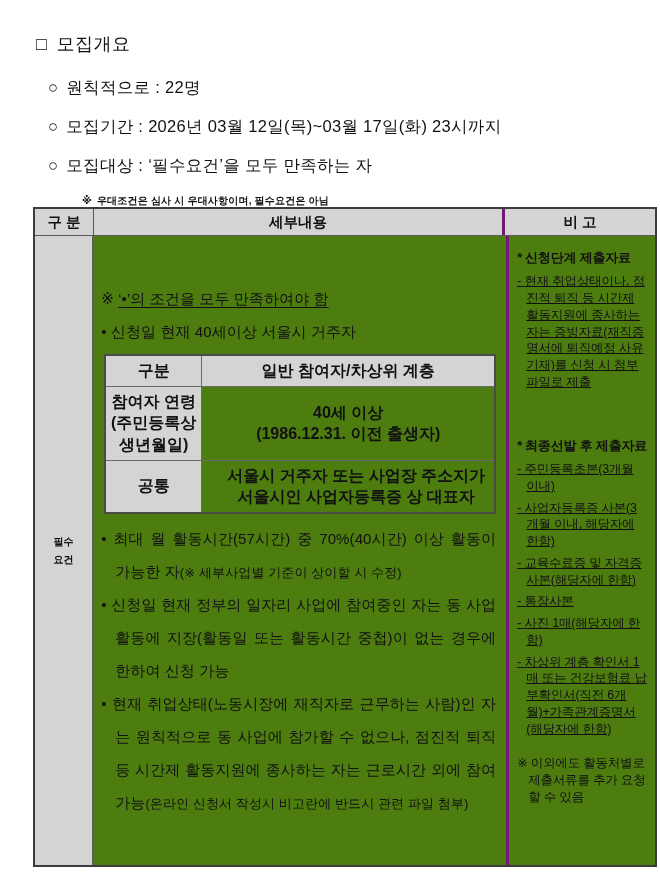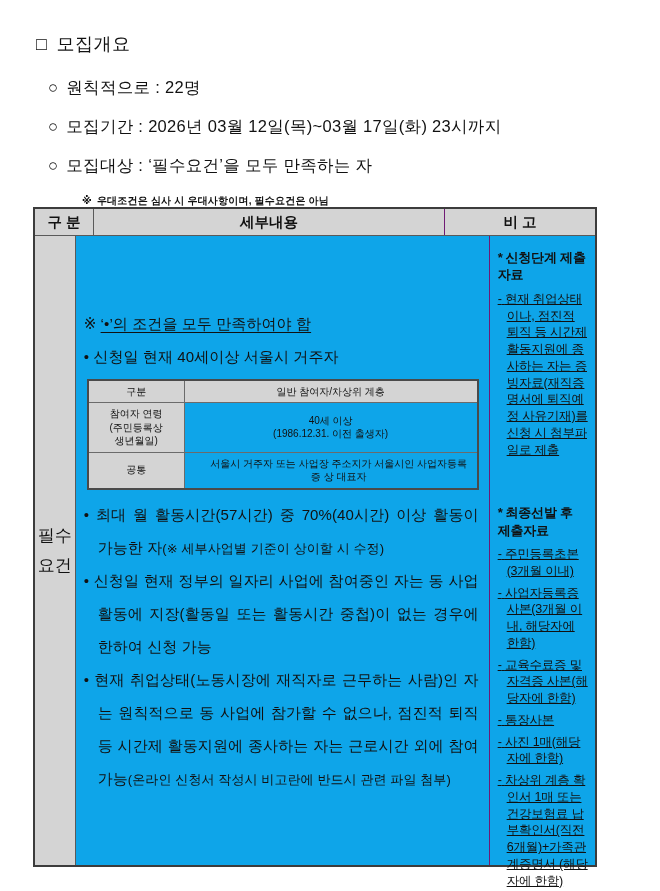--- a/index.html
+++ b/index.html
@@ -11,48 +11,48 @@
   
   .top { padding:32px 20px 0 36px; }
   .h1 { font-size:18px; letter-spacing:0.5px; margin-bottom:21px; }
   .h1 .sq { margin-right:9px; }
   .oitem { font-size:16.5px; margin:0 0 17px 12px; letter-spacing:0.3px; }
   .oitem .ring { margin-right:8px; }
   .topnote { font-size:10px; font-weight:bold; margin:1px 0 0 46px; letter-spacing:0.2px; }
   .topnote .mk { margin-right:5px; }
   
   .tbl {
-    position:absolute; left:33px; top:207px; width:564px; height:660px;
-    border:2px solid #3c3c3c; box-sizing:border-box; background:#0ea5e9;
+    position:absolute; left:33px; top:207px; width:624px; height:660px;
+    border:2px solid #3c3c3c; box-sizing:border-box; background:#4d7c0f;
   }
   .thead { display:flex; height:27px; background:#d4d4d4; border-bottom:1px solid #5a5a5a; box-sizing:border-box; }
   .th { font-weight:bold; font-size:14.5px; display:flex; align-items:center; justify-content:center; box-sizing:border-box; }
   .c1 { width:59px; border-right:1px solid #5a5a5a; }
-  .c2 { flex:1; border-right:1px solid #701a75; }
+  .c2 { flex:1; border-right:3px solid #701a75; }
   .c3 { width:150px; }
   .tbody { display:flex; height:629px; }
   .rowlabel {
-    background:#d4d4d4; font-weight:normal; font-size:17px; line-height:1.75;
+    background:#d4d4d4; font-weight:bold; font-size:10px; line-height:1.75;
     display:flex; align-items:center; justify-content:center; text-align:right;
     white-space:pre-line;
   }
   
   .detail {
     display:flex; flex-direction:column; justify-content:center;
     padding:0 10px 0 8px; font-size:15px; line-height:2.2; box-sizing:border-box;
   }
   .detail p { margin:0; text-align:justify; letter-spacing:0.1px; }
   .bullet { padding-left:14px; text-indent:-14px; }
   .note2 .ul { text-decoration:underline; text-underline-offset:3px; }
   .small { font-size:13px; }
   
   .inner {
     margin:6px 0 8px 3px; width:392px; border:2px solid #4a4a4a;
     display:grid; grid-template-columns:96px 1fr; box-sizing:border-box;
-    font-size:10px; line-height:1.35; text-align:center;
+    font-size:16px; line-height:1.35; text-align:center;font-weight:bold;
   }
   .icell { padding:4px 3px; display:flex; align-items:center; justify-content:center; box-sizing:border-box; white-space:pre-line; }
   .icell.lbl { background:#d4d4d4; border-right:1px solid #6b6b6b; }
   .icell.ihead { background:#d4d4d4; }
   .icell.bt { border-top:1px solid #6b6b6b; }
   .icell.leftalign { justify-content:flex-start; text-align:center; white-space:normal; padding-left:22px; padding-right:6px; }
   
   .remark { padding:13px 6px 10px 8px; font-size:12.5px; line-height:1.34; box-sizing:border-box; letter-spacing:-0.2px; }
   .remark p { margin:0; }
   .rtitle { font-weight:bold; font-size:13px; margin-bottom:7px !important; }

